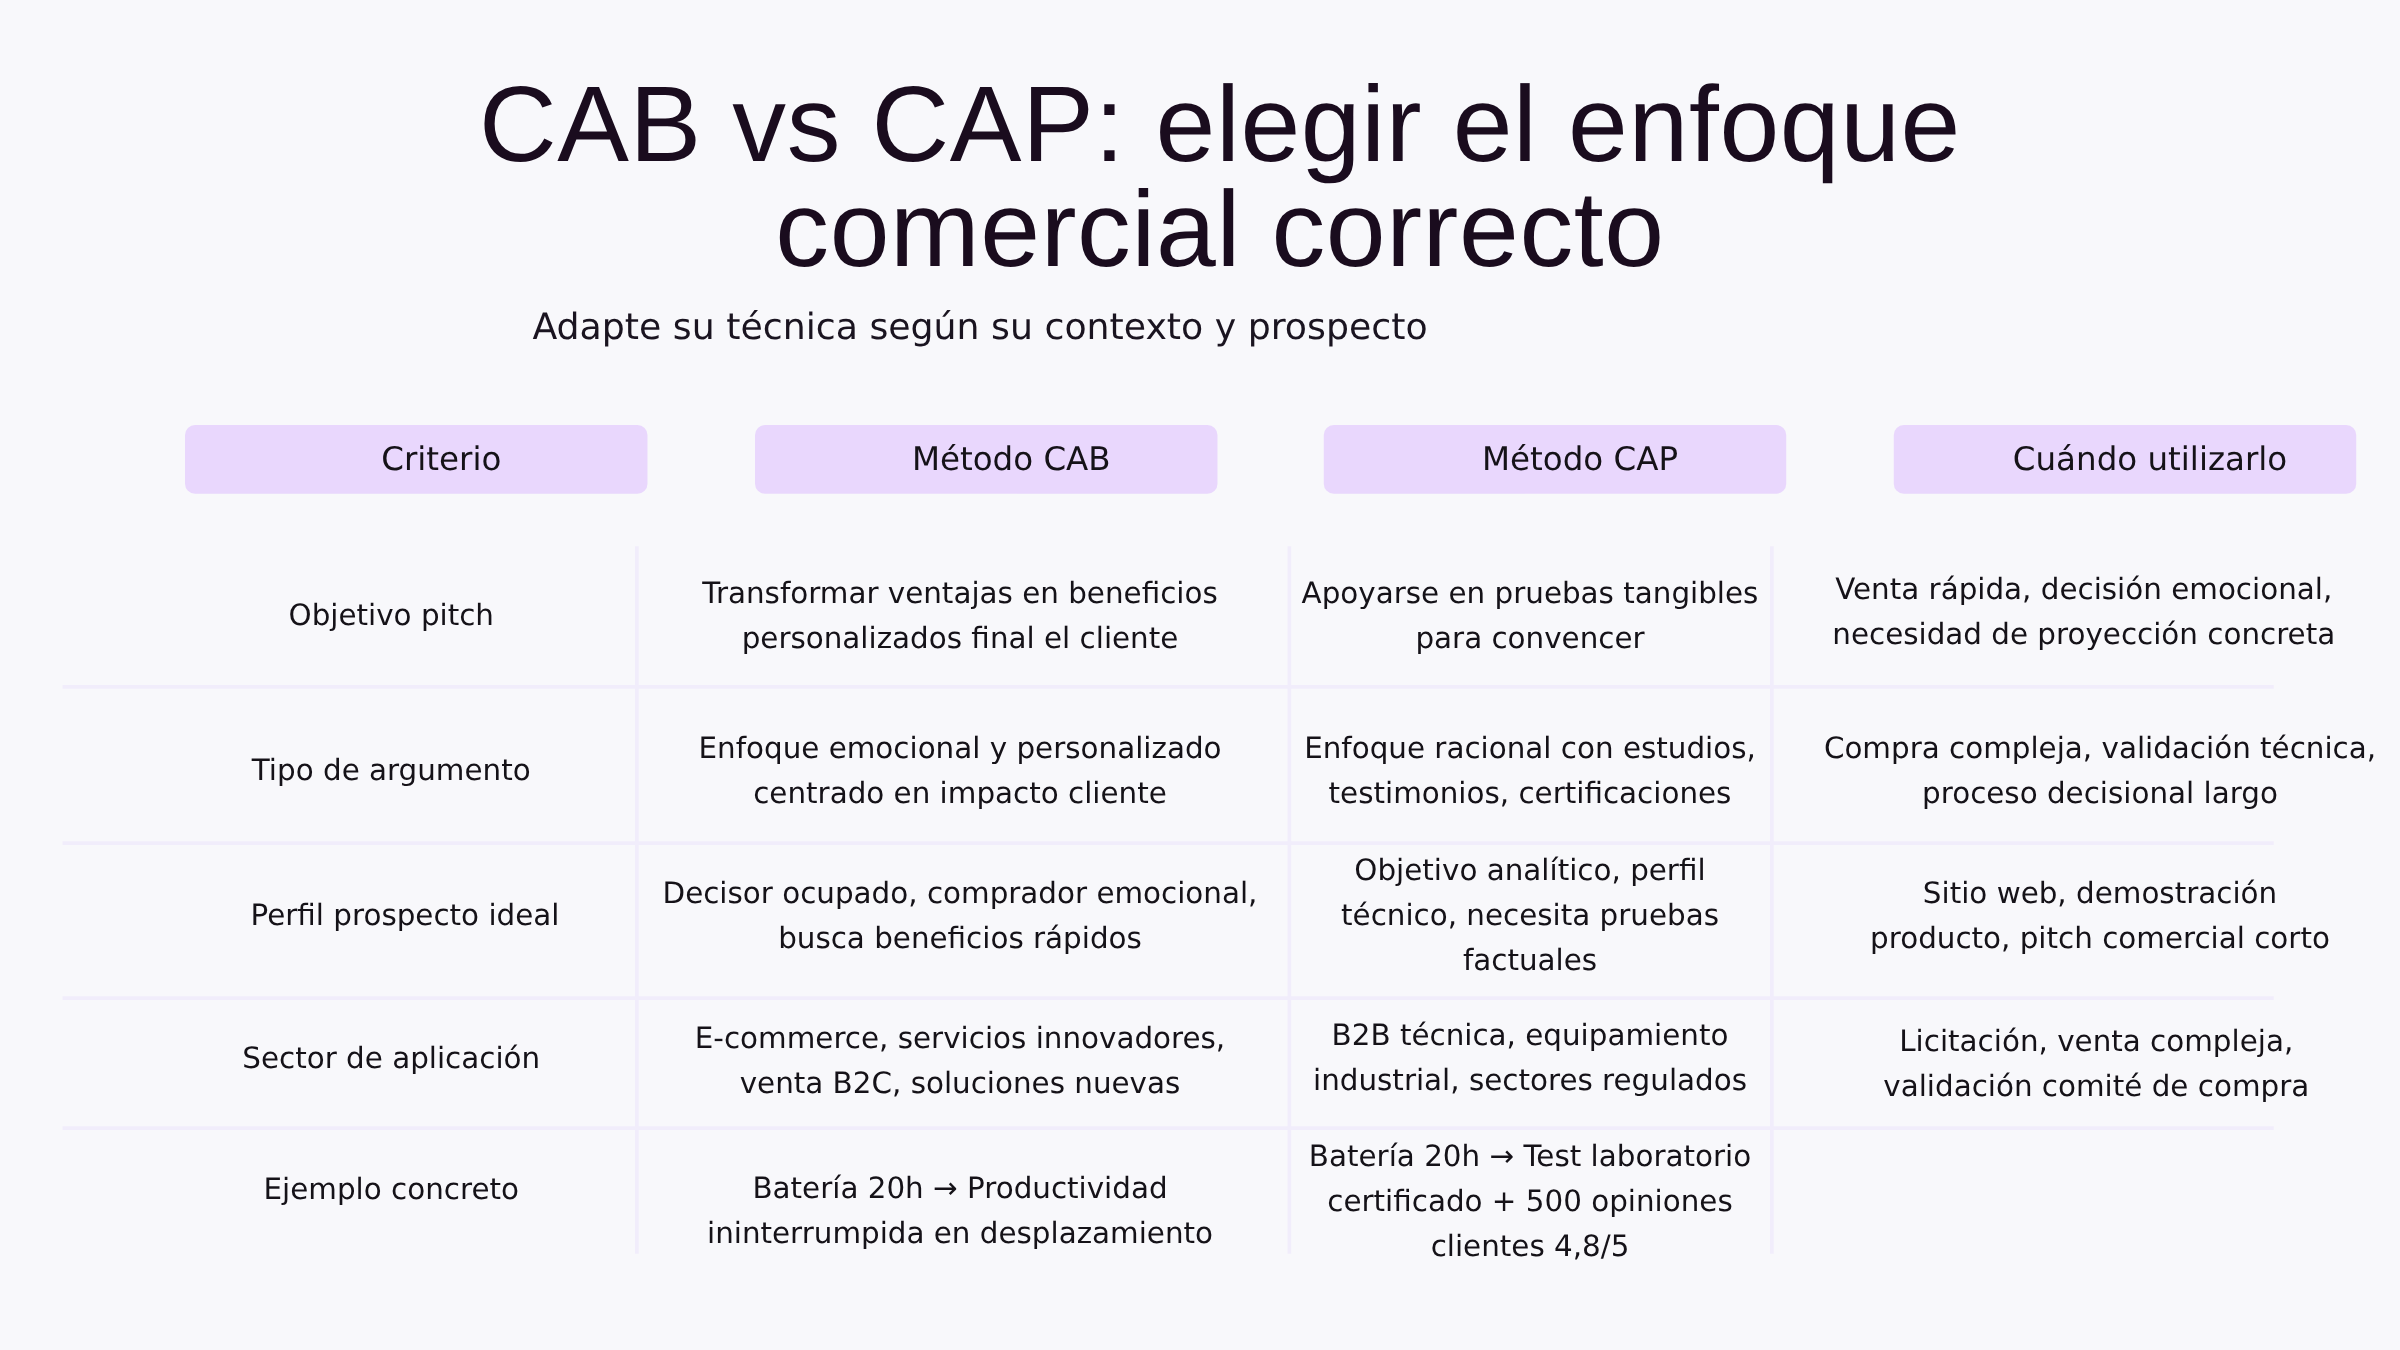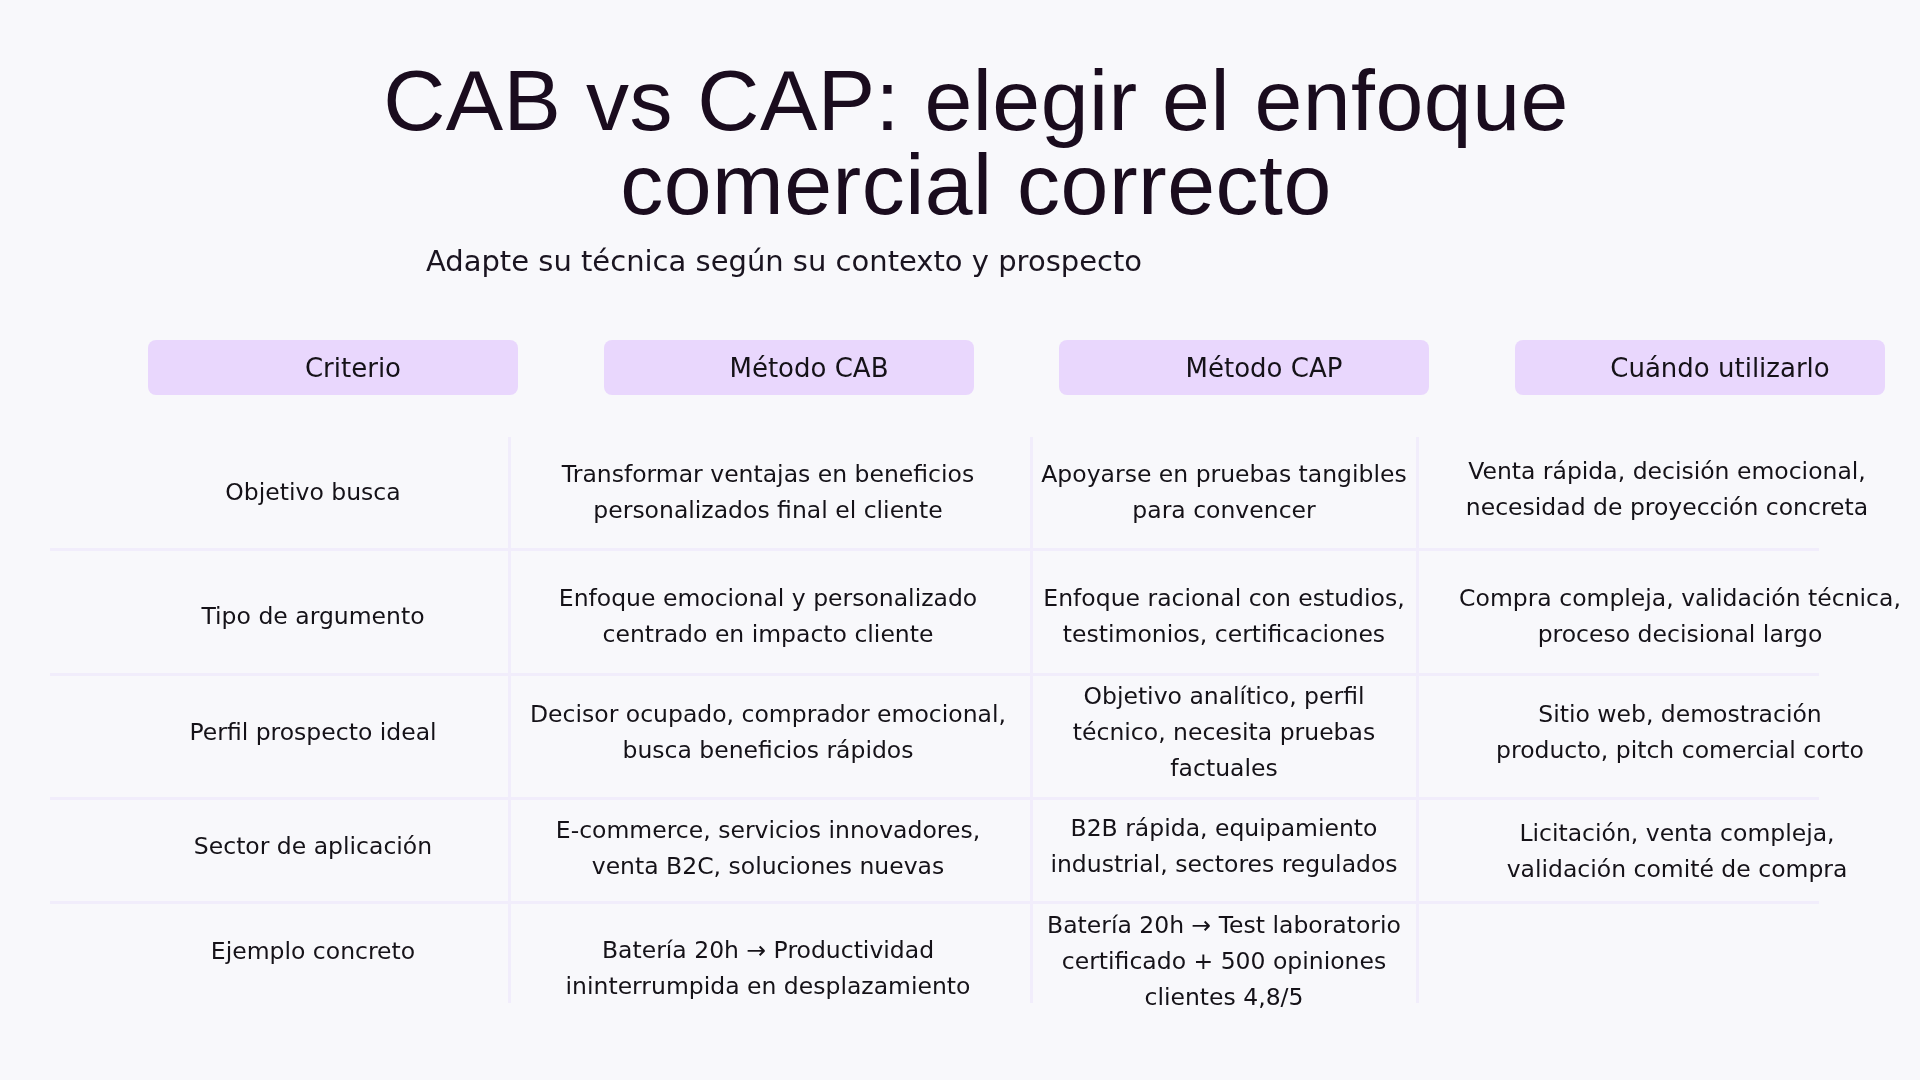--- a/index.html
+++ b/index.html
@@ -61,44 +61,44 @@
 
   <div class="vline" style="left:508px"></div>
   <div class="vline" style="left:1030px"></div>
   <div class="vline" style="left:1416px"></div>
   <div class="hline" style="top:548px"></div>
   <div class="hline" style="top:673px"></div>
   <div class="hline" style="top:797px"></div>
   <div class="hline" style="top:901px"></div>
 
   <div>
-    <div class="cell" style="left:313px; top:492px"><span>Objetivo busca</span></div>
+    <div class="cell" style="left:313px; top:492px"><span>Objetivo pitch</span></div>
     <div class="cell" style="left:768px; top:492px"><span>Transformar ventajas en beneficios</span><br><span>personalizados final el cliente</span></div>
     <div class="cell" style="left:1224px; top:492px"><span>Apoyarse en pruebas tangibles</span><br><span>para convencer</span></div>
     <div class="cell" style="left:1667px; top:489px"><span>Venta rápida, decisión emocional,</span><br><span>necesidad de proyección concreta</span></div>
   </div>
 
   <div>
     <div class="cell" style="left:313px; top:616px"><span>Tipo de argumento</span></div>
     <div class="cell" style="left:768px; top:616px"><span>Enfoque emocional y personalizado</span><br><span>centrado en impacto cliente</span></div>
     <div class="cell" style="left:1224px; top:616px"><span>Enfoque racional con estudios,</span><br><span>testimonios, certificaciones</span></div>
     <div class="cell" style="left:1680px; top:616px"><span>Compra compleja, validación técnica,</span><br><span>proceso decisional largo</span></div>
   </div>
 
   <div>
-    <div class="cell" style="left:313px; top:732px"><span>Perfil prospecto ideal</span></div>
+    <div class="cell" style="left:324px; top:732px"><span>Perfil prospecto ideal</span></div>
     <div class="cell" style="left:768px; top:732px"><span>Decisor ocupado, comprador emocional,</span><br><span>busca beneficios rápidos</span></div>
     <div class="cell" style="left:1224px; top:732px"><span>Objetivo analítico, perfil</span><br><span>técnico, necesita pruebas</span><br><span>factuales</span></div>
     <div class="cell" style="left:1680px; top:732px"><span>Sitio web, demostración</span><br><span>producto, pitch comercial corto</span></div>
   </div>
 
   <div>
     <div class="cell" style="left:313px; top:846px"><span>Sector de aplicación</span></div>
     <div class="cell" style="left:768px; top:848px"><span>E-commerce, servicios innovadores,</span><br><span>venta B2C, soluciones nuevas</span></div>
-    <div class="cell" style="left:1224px; top:846px"><span>B2B rápida, equipamiento</span><br><span>industrial, sectores regulados</span></div>
+    <div class="cell" style="left:1224px; top:846px"><span>B2B técnica, equipamiento</span><br><span>industrial, sectores regulados</span></div>
     <div class="cell" style="left:1677px; top:851px"><span>Licitación, venta compleja,</span><br><span>validación comité de compra</span></div>
   </div>
 
   <div>
     <div class="cell" style="left:313px; top:951px"><span>Ejemplo concreto</span></div>
     <div class="cell" style="left:768px; top:968px"><span>Batería 20h → Productividad</span><br><span>ininterrumpida en desplazamiento</span></div>
     <div class="cell" style="left:1224px; top:961px"><span>Batería 20h → Test laboratorio</span><br><span>certificado + 500 opiniones</span><br><span>clientes 4,8/5</span></div>
   </div>
 </div>
 

